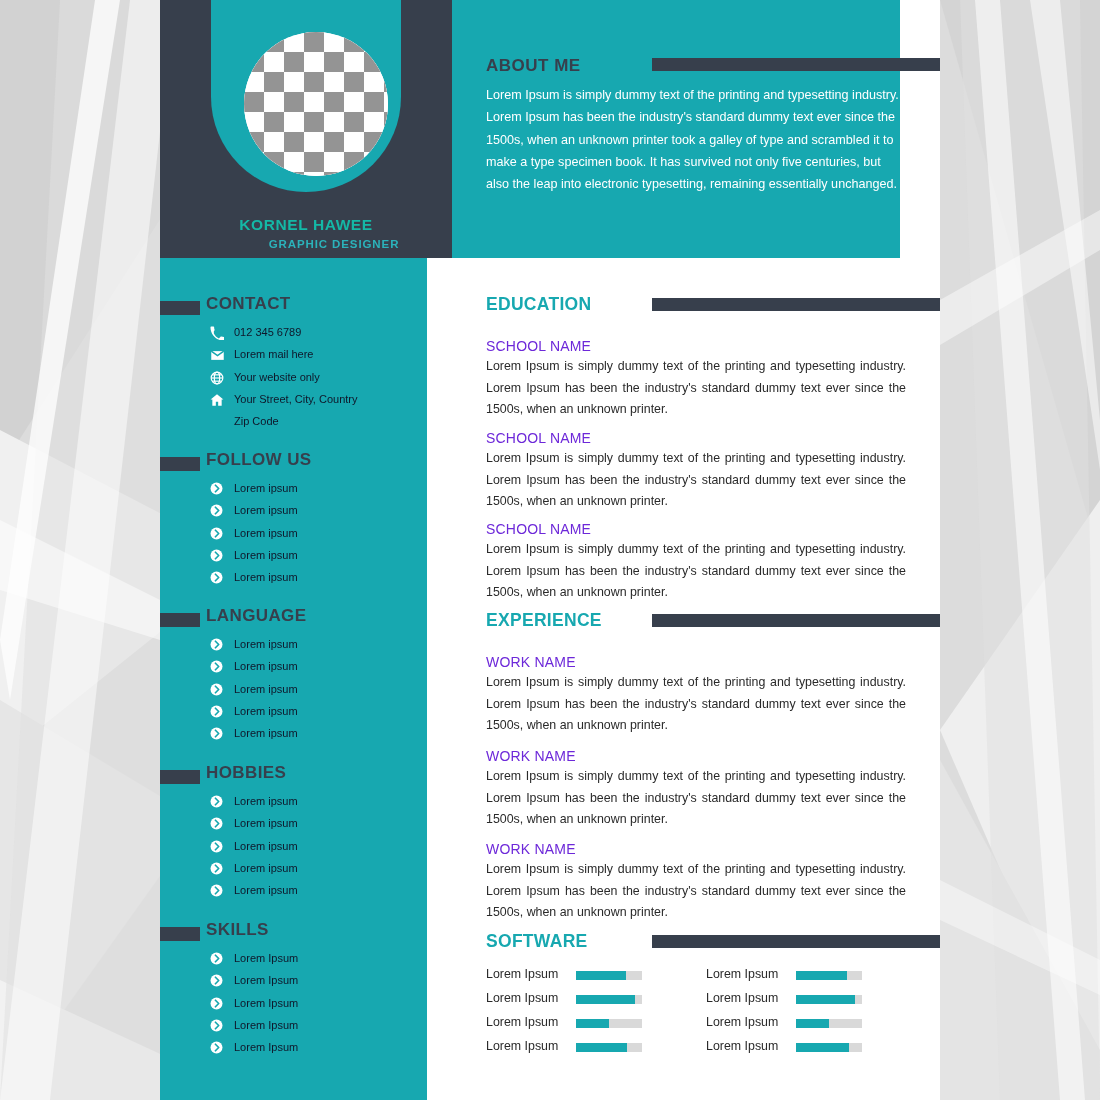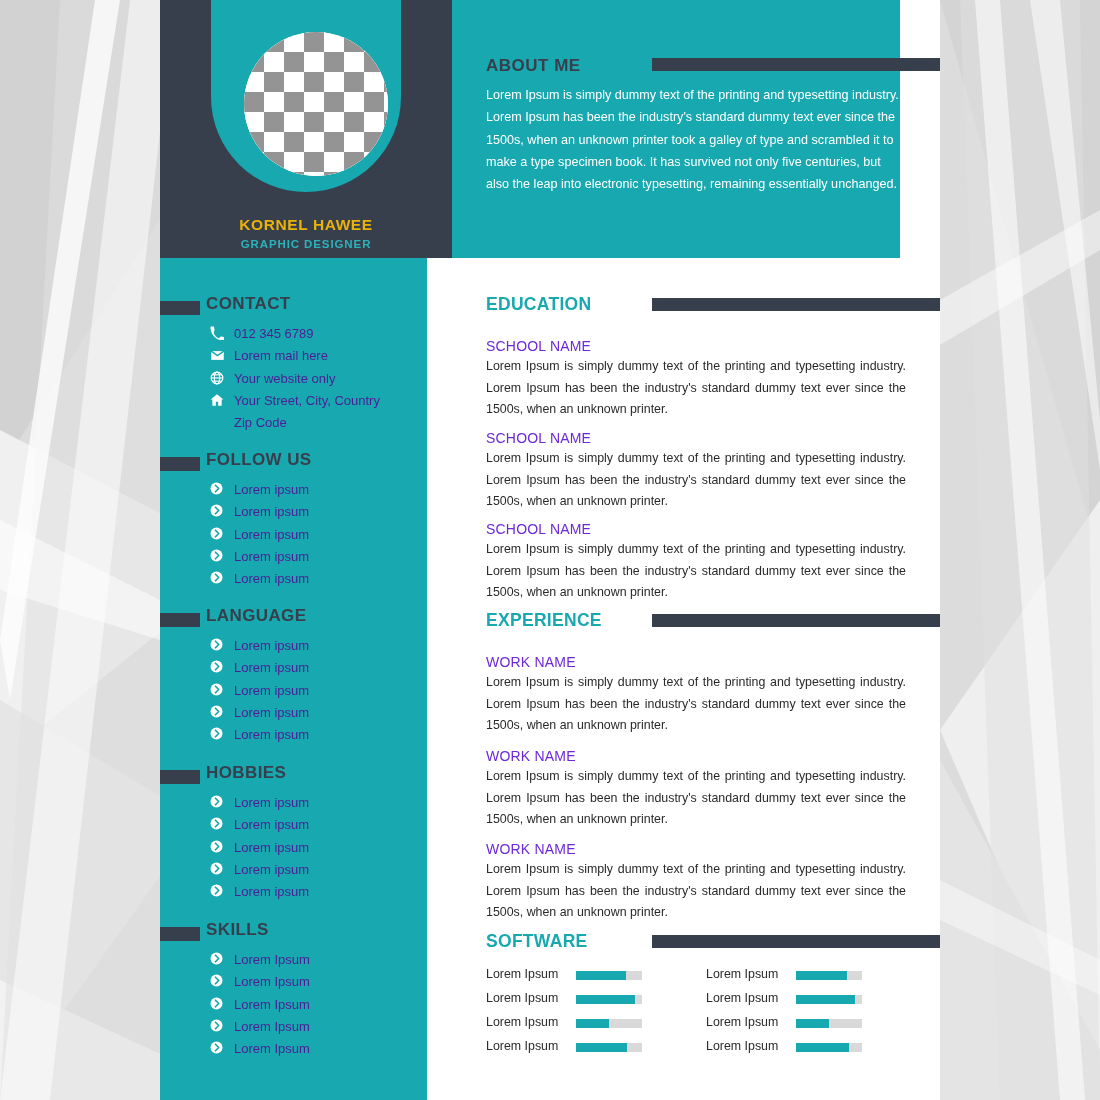--- a/index.html
+++ b/index.html
@@ -71,34 +71,35 @@
       linear-gradient(45deg, #949494 25%, transparent 25%, transparent 75%, #949494 75%),
       linear-gradient(45deg, #949494 25%, transparent 25%, transparent 75%, #949494 75%);
     background-size: 40px 40px;
     background-position: 0 0, 20px 20px;
   }
   #person-name {
     position: absolute;
     left: 0; top: 216px;
     width: 292px;
     text-align: center;
-    color: #eab308;
+    color: #14b8a6;
     font-size: 15.5px;
     font-weight: bold;
     letter-spacing: 0.6px;
   }
   #person-role {
     position: absolute;
     left: 0; top: 238px;
     width: 292px;
     text-align: center;
     color: #2bb3bb;
     font-size: 11.5px;
     font-weight: bold;
     letter-spacing: 0.9px;
+    padding-left: 28px;
   }
   #header-right {
     position: absolute;
     left: 292px; top: 0;
     width: 448px; height: 258px;
     background: #17a8b0;
   }
   #about-title {
     position: absolute;
     left: 34px; top: 56px;
@@ -142,22 +143,22 @@
     left: 46px; top: 0;
     color: #373f4c;
     font-size: 17px;
     font-weight: bold;
     letter-spacing: 0.4px;
   }
   .side-list { position: absolute; left: 0; top: 30px; width: 292px; }
   .side-row {
     position: relative;
     height: 22.3px;
-    color: #4c1d95;
-    font-size: 13px;
+    color: #0f172a;
+    font-size: 11px;
   }
   .side-row .ico {
     position: absolute;
     left: 50px; top: 2px;
     width: 16px; height: 16px;
     color: #ffffff;
   }
   .side-row .ico svg { display: block; }
   .side-row .txt {
     position: absolute;

